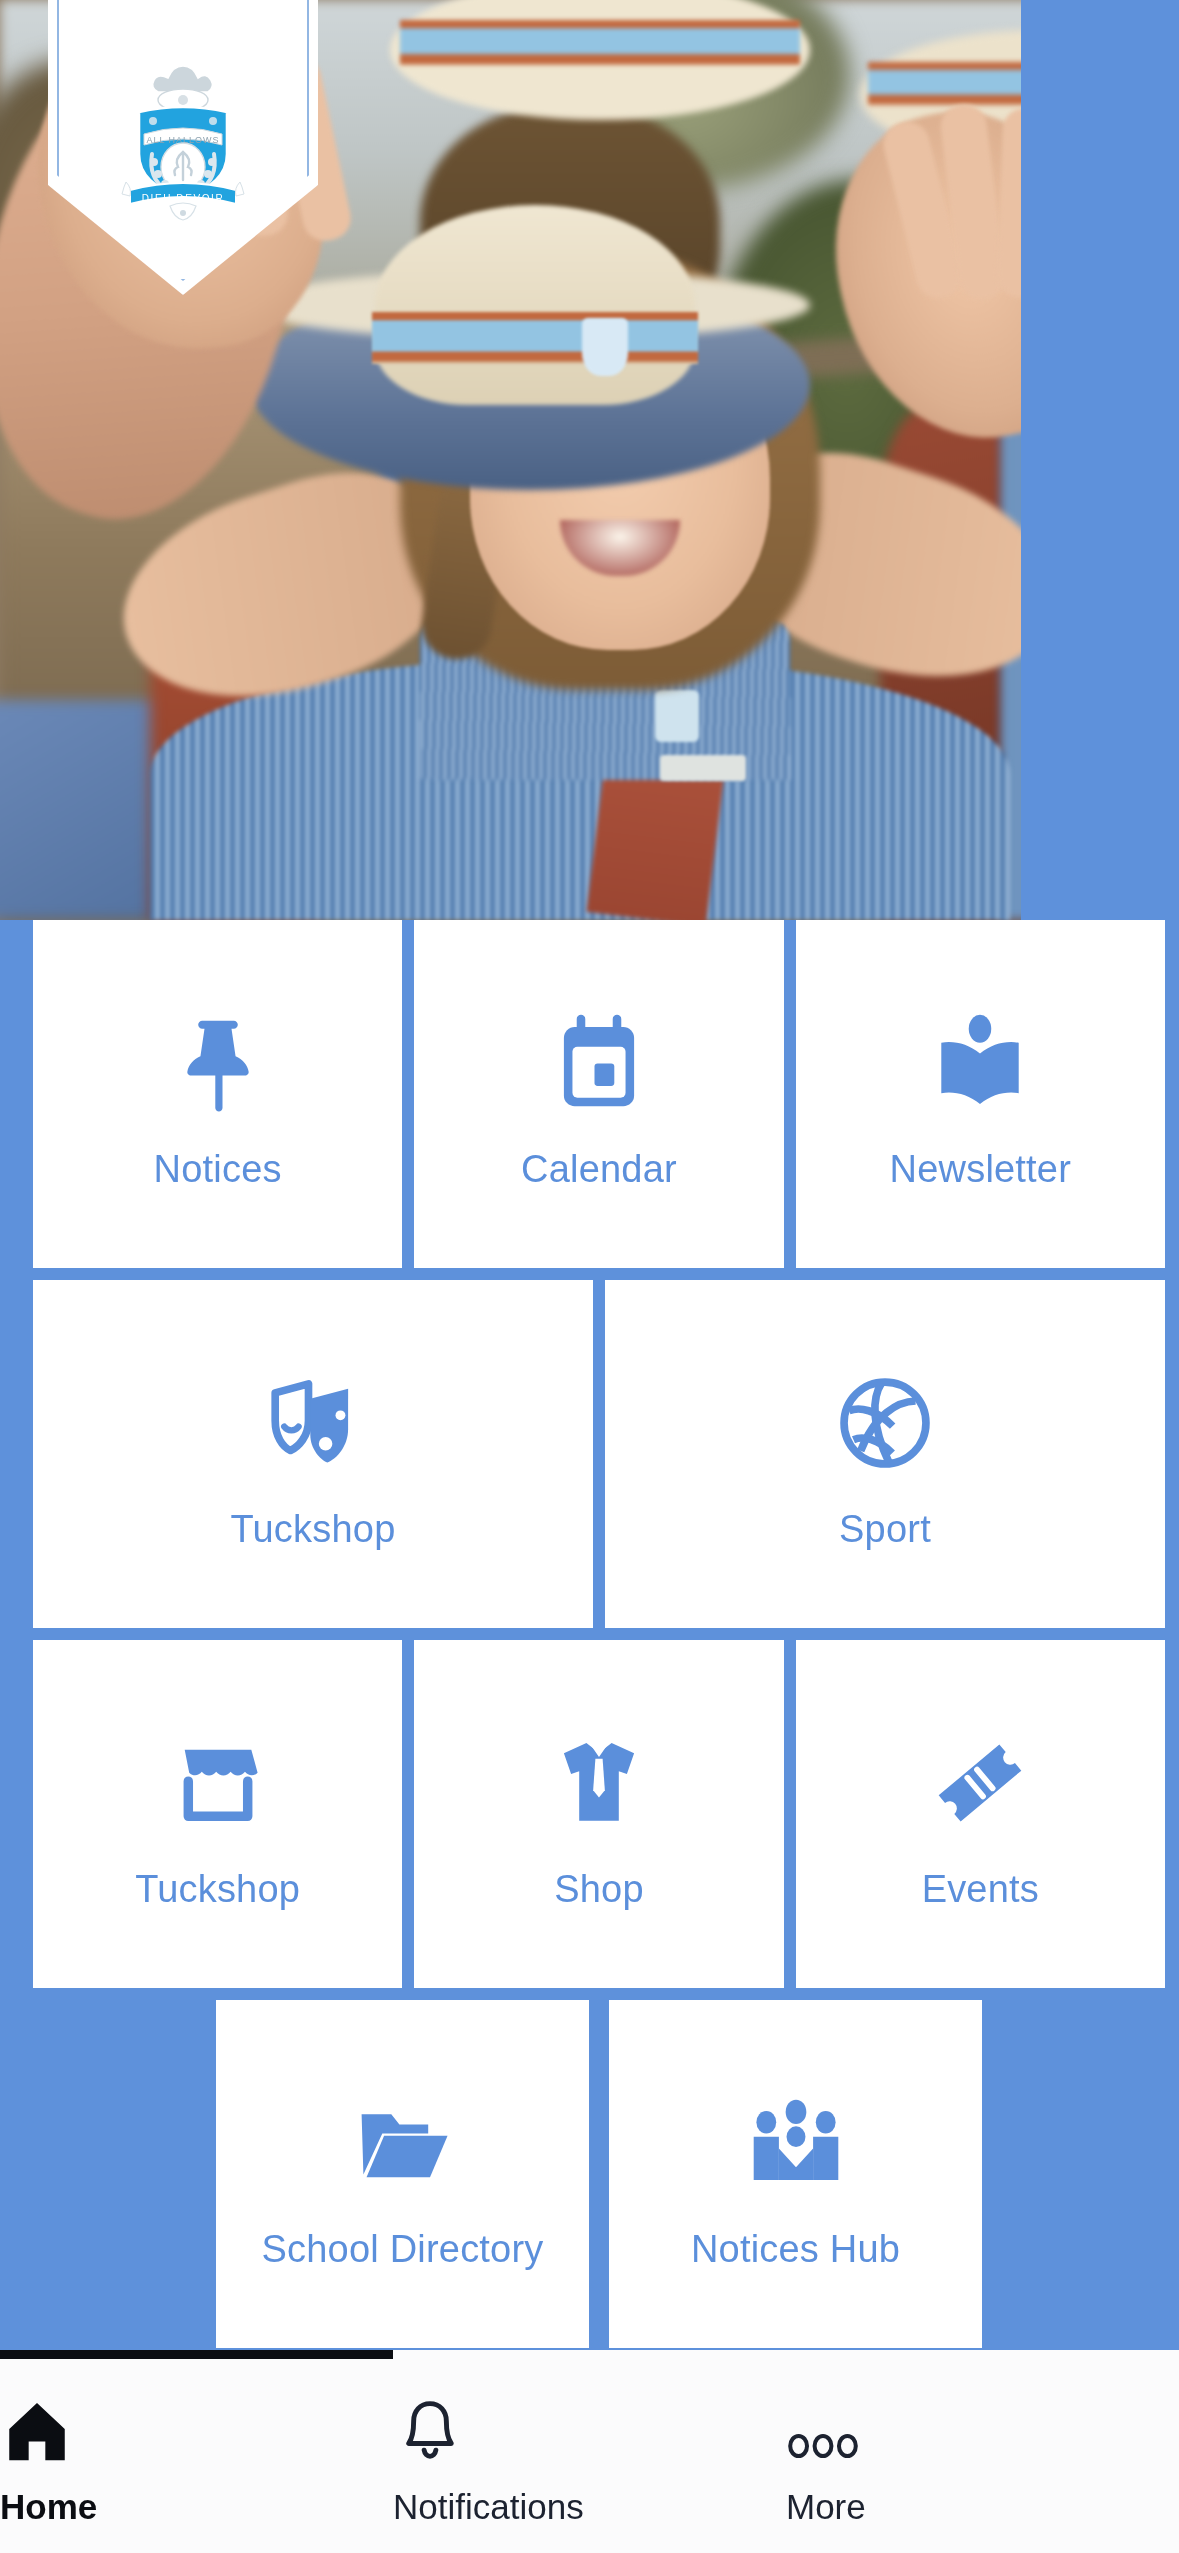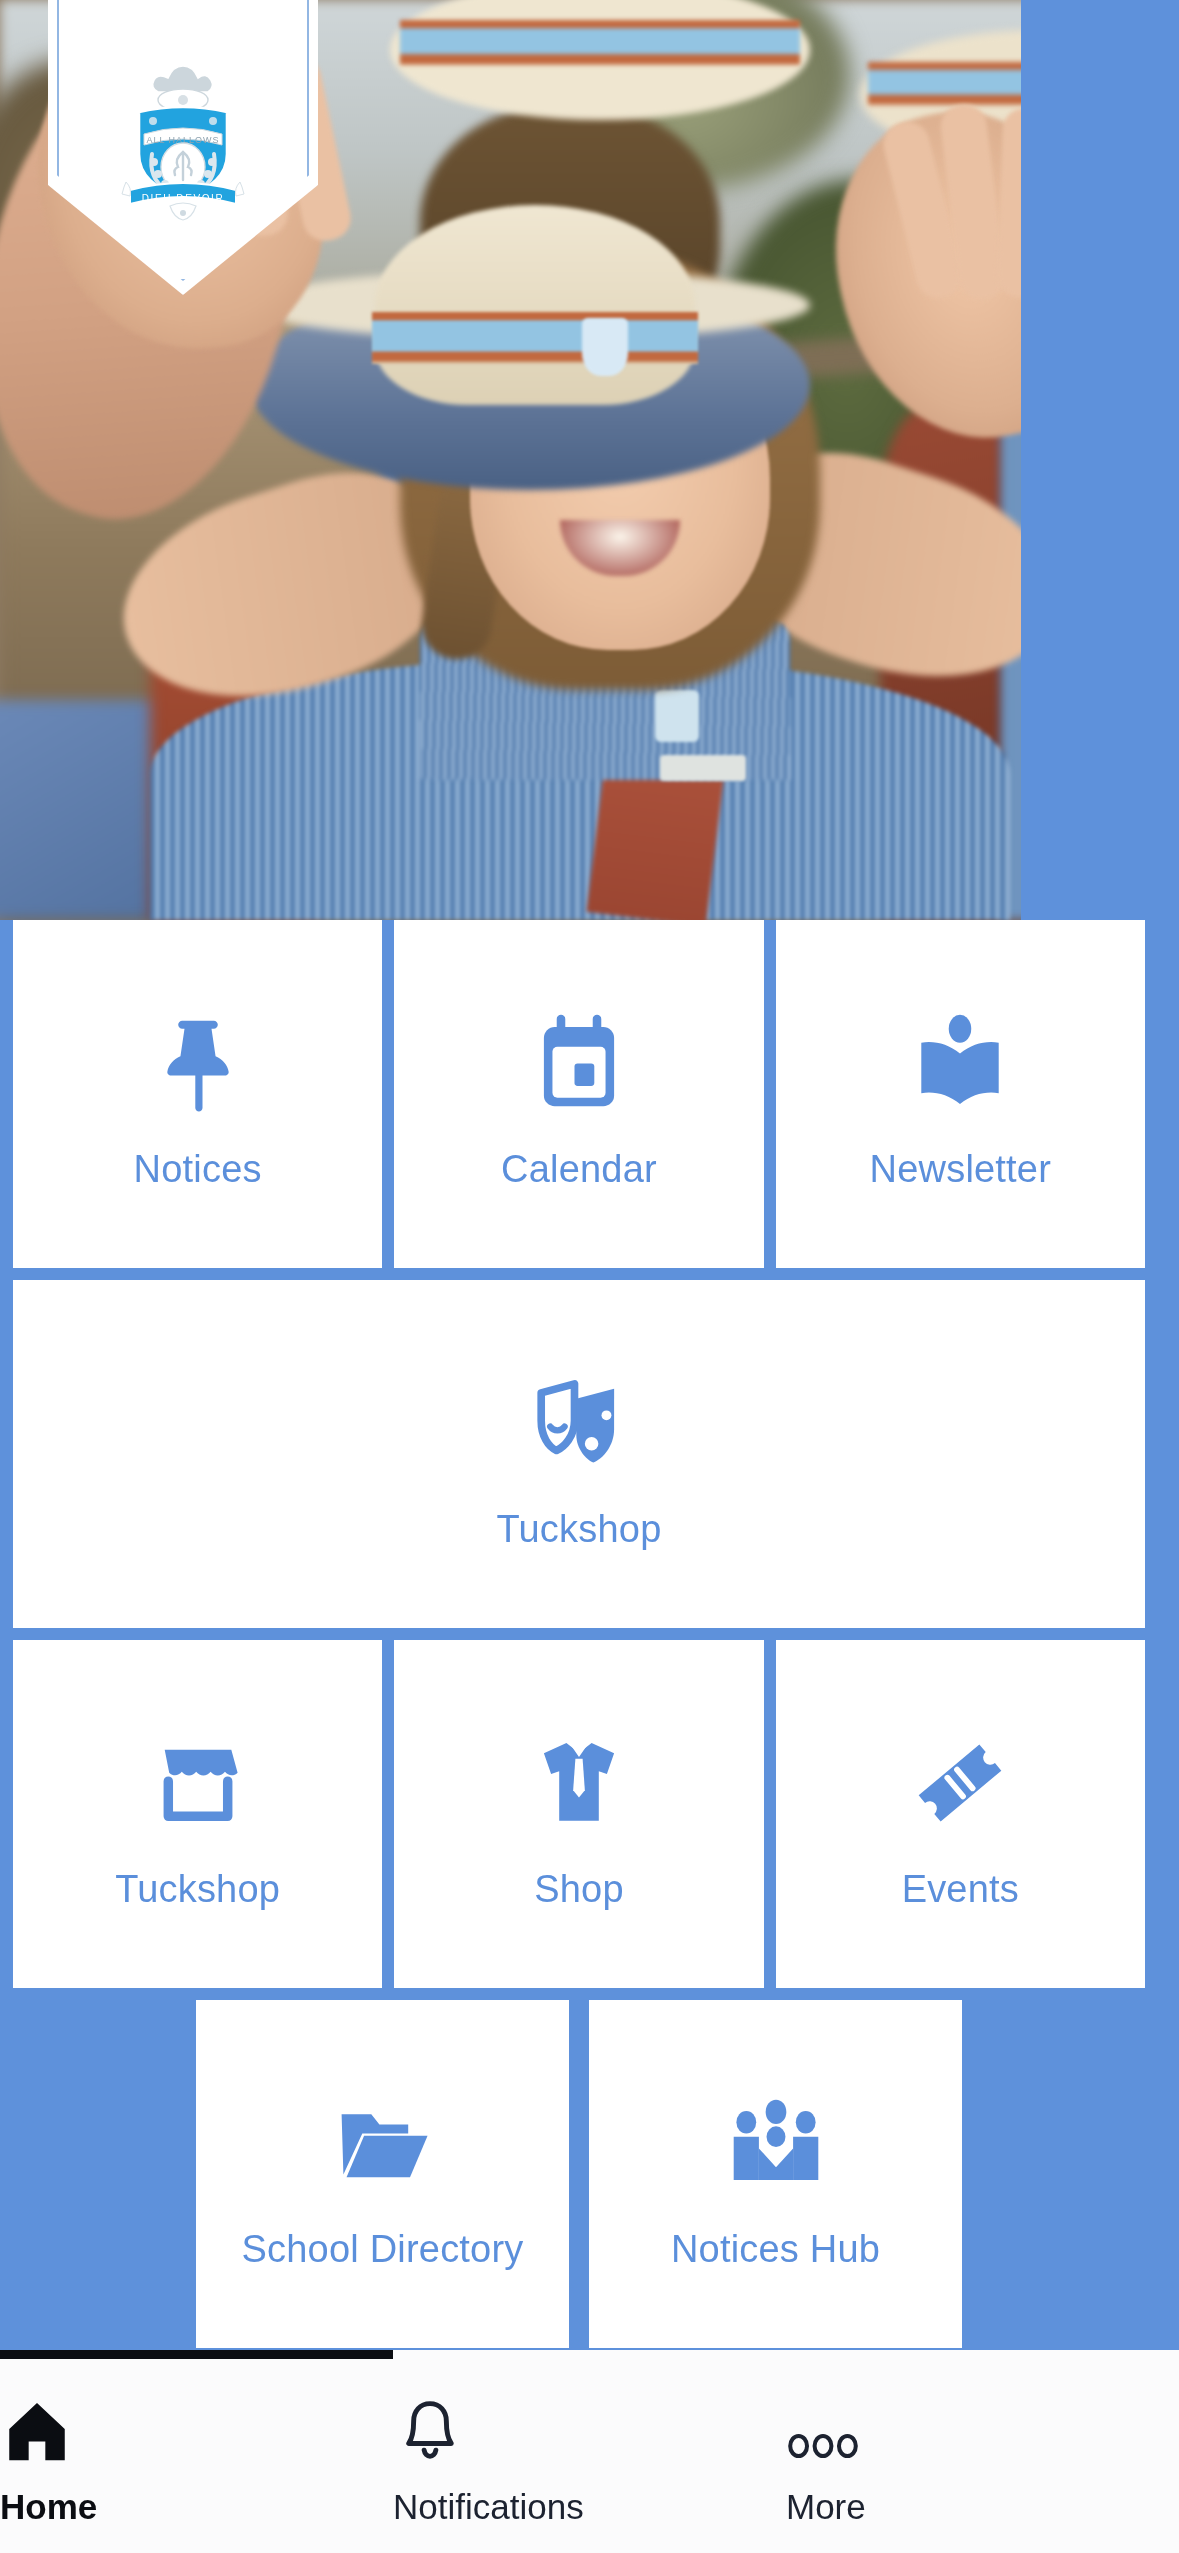--- a/index.html
+++ b/index.html
@@ -227,21 +227,21 @@
   }
   .pennant-inner {
     position:absolute; left:9px; top:0; width:252px; height:341px;
     border:2.5px solid #93b7e3; border-top:none;
     clip-path:polygon(0 0,100% 0,100% 69%,50% 100%,0 69%);
   }
   .crest { position:absolute; left:50%; top:122px; transform:translateX(-50%); }
 
   
   .grid {
-    position:absolute; left:13px; top:920px; width:1132px;
+    position:absolute; left:33px; top:920px; width:1132px;
   }
   .row { display:flex; gap:12px; margin-bottom:12px; }
   .tile {
     flex:1;
     height:348px;
     background:#ffffff;
     display:flex; flex-direction:column;
     align-items:center; justify-content:center;
     cursor:pointer;
     position:relative;
@@ -419,20 +419,32 @@
           <path d="M3.6 5.3 11 3.3v8.2c0 3.4-2.2 5.8-4 6.6-1.8-.8-3.4-3.2-3.4-6.6z" fill="#ffffff" stroke="#5B8FDB" stroke-width="1.7" stroke-linejoin="round"></path>
           <path d="M5.6 12.8c.8 1.1 2.4 1.1 3.2 0" stroke="#5B8FDB" stroke-width="1.4" stroke-linecap="round"></path>
           <path d="M11.4 6.6 19.8 4.4v9c0 3.8-2.6 6.6-4.6 7.4-1.6-.7-3.8-3-3.8-6.2z" fill="#5B8FDB"></path>
           <circle cx="14.8" cy="16.6" r="1.5" fill="#ffffff"></circle>
           <circle cx="18.1" cy="10.3" r="1.1" fill="#ffffff"></circle>
         </svg>
       </span>
       <span class="label">Tuckshop</span>
     </div>
 
+    <div class="tile">
+      <span class="icon">
+        <svg width="108" height="108" viewBox="0 0 24 24" fill="none" stroke="#5B8FDB" stroke-width="1.7">
+          <circle cx="12" cy="12" r="9.1"></circle>
+          <path d="M11.3 3c-2.2 3.4-2.4 9.3 1.6 17.8"></path>
+          <path d="M18.8 7.1c-4 .1-9.1 3-12.2 11.1"></path>
+          <path d="M4 9.3c2.3-1 6.2-.2 9.7 3.4"></path>
+          <path d="M5 15.7c2.1-.9 5.5-.2 8.6 3"></path>
+        </svg>
+      </span>
+      <span class="label">Sport</span>
+    </div>
 
   </div>
 
   <div class="row">
     <div class="tile">
       <span class="icon">
         <svg width="108" height="108" viewBox="0 0 24 24" fill="none">
           <path d="M4.6 4.6h14.8l1.4 5.1c-.9.9-2.1.7-2.8-.2-.8 1.1-2.4 1.1-3.2 0-.8 1.1-2.4 1.1-3.2 0-.8 1.1-2.4 1.1-3.2 0-.7.9-1.9 1.1-2.8.2z" fill="#5B8FDB"></path>
           <path d="M5.4 11.6v7.8h13.2v-7.8" stroke="#5B8FDB" stroke-width="2.1" stroke-linecap="round" stroke-linejoin="round"></path>
         </svg>

